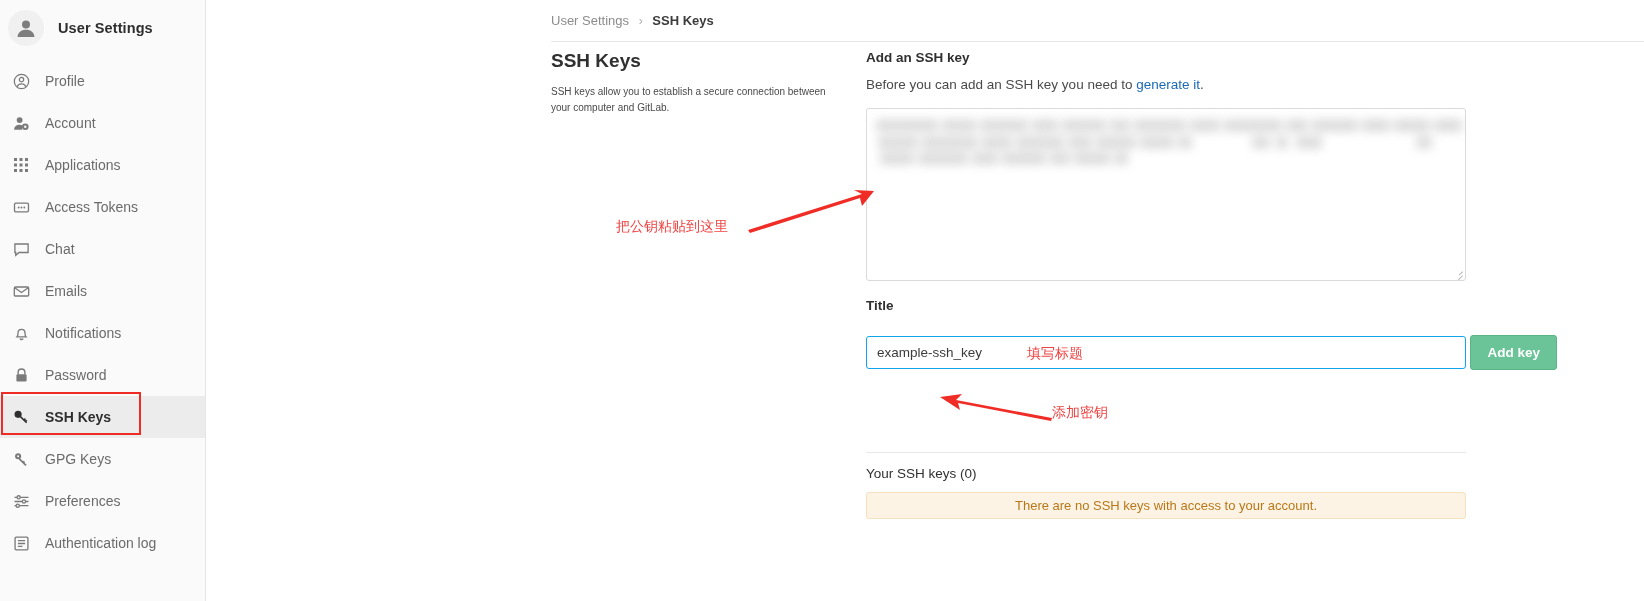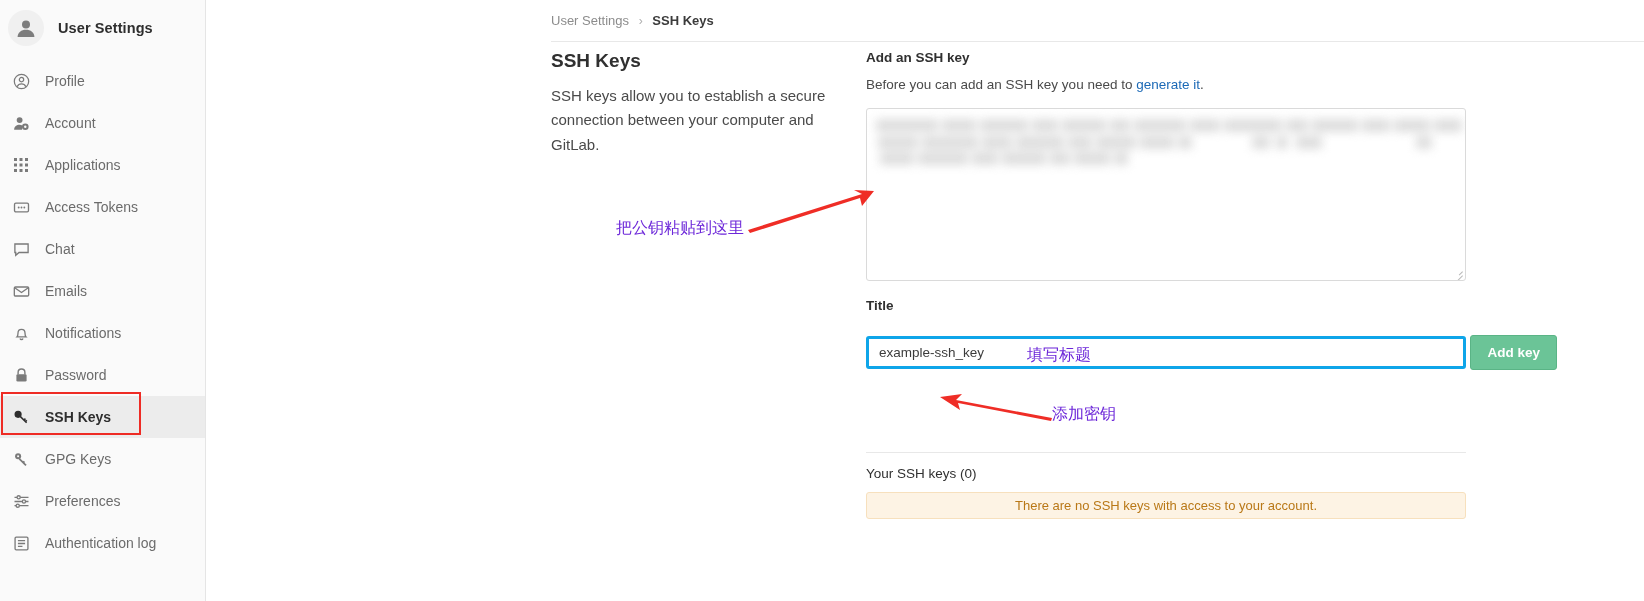--- a/index.html
+++ b/index.html
@@ -72,21 +72,21 @@
     background: #e8e8e8;
   }
 
   .col-left {
     position: absolute; left: 345px; top: 50px; width: 290px;
   }
   .col-left h2 {
     margin: 0 0 12px 0; font-size: 19px; font-weight: bold; color: #303030;
   }
   .col-left p {
-    margin: 0; font-size: 15px; color: #4a4a4a; line-height: 1.62;
+    margin: 0; font-size: 10px; color: #4a4a4a; line-height: 1.62;
   }
 
   .col-right {
     position: absolute; left: 660px; top: 50px; width: 708px;
   }
   .form-head { font-size: 13.5px; font-weight: bold; color: #303030; margin-bottom: 12px; }
   .form-sub { font-size: 13.5px; color: #4a4a4a; margin-bottom: 16px; }
   .form-sub a { color: #1b69b6; text-decoration: none; }
   .fld-label { font-size: 13.5px; font-weight: bold; color: #303030; margin-bottom: 7px; }
 
@@ -110,21 +110,21 @@
   
   .blur-wrap {
     position: absolute; left: 9px; top: 10px; width: 586px; height: 50px;
     filter: blur(5px);
     opacity: .95;
   }
   .bl { position:absolute; top:0; height:13px; background:#dcdcdc; }
 
   .title-input {
     width: 600px; height: 33px;
-    border: 3px solid #0ea5e9; border-radius: 3px;
+    border: 1px solid #0ea5e9; border-radius: 3px;
     background: #fff;
     font-family: "Liberation Sans", sans-serif;
     font-size: 13.5px; color: #3c3c3c;
     padding: 0 10px;
     outline: none;
   }
 
   .btn-add {
     margin-top: 15px;
     display: inline-block;
@@ -148,21 +148,21 @@
     position: absolute; left: 660px; top: 492px;
     width: 600px; height: 27px;
     background: #fdf3e4; border: 1px solid #f7e0bd; border-radius: 3px;
     color: #b97817; font-size: 13px;
     display: flex; align-items: center; justify-content: center;
   }
 
   
   .anno-text {
     position: absolute;
-    color: #6d28d9; font-size: 16px;
+    color: #ef4444; font-size: 14px;
     white-space: nowrap;
     font-family: Liberation Serif, serif;
   }
   .anno-arrow { position: absolute; pointer-events: none; }
 </style>
 </head>
 <body>
 
 <div class="page">
 

